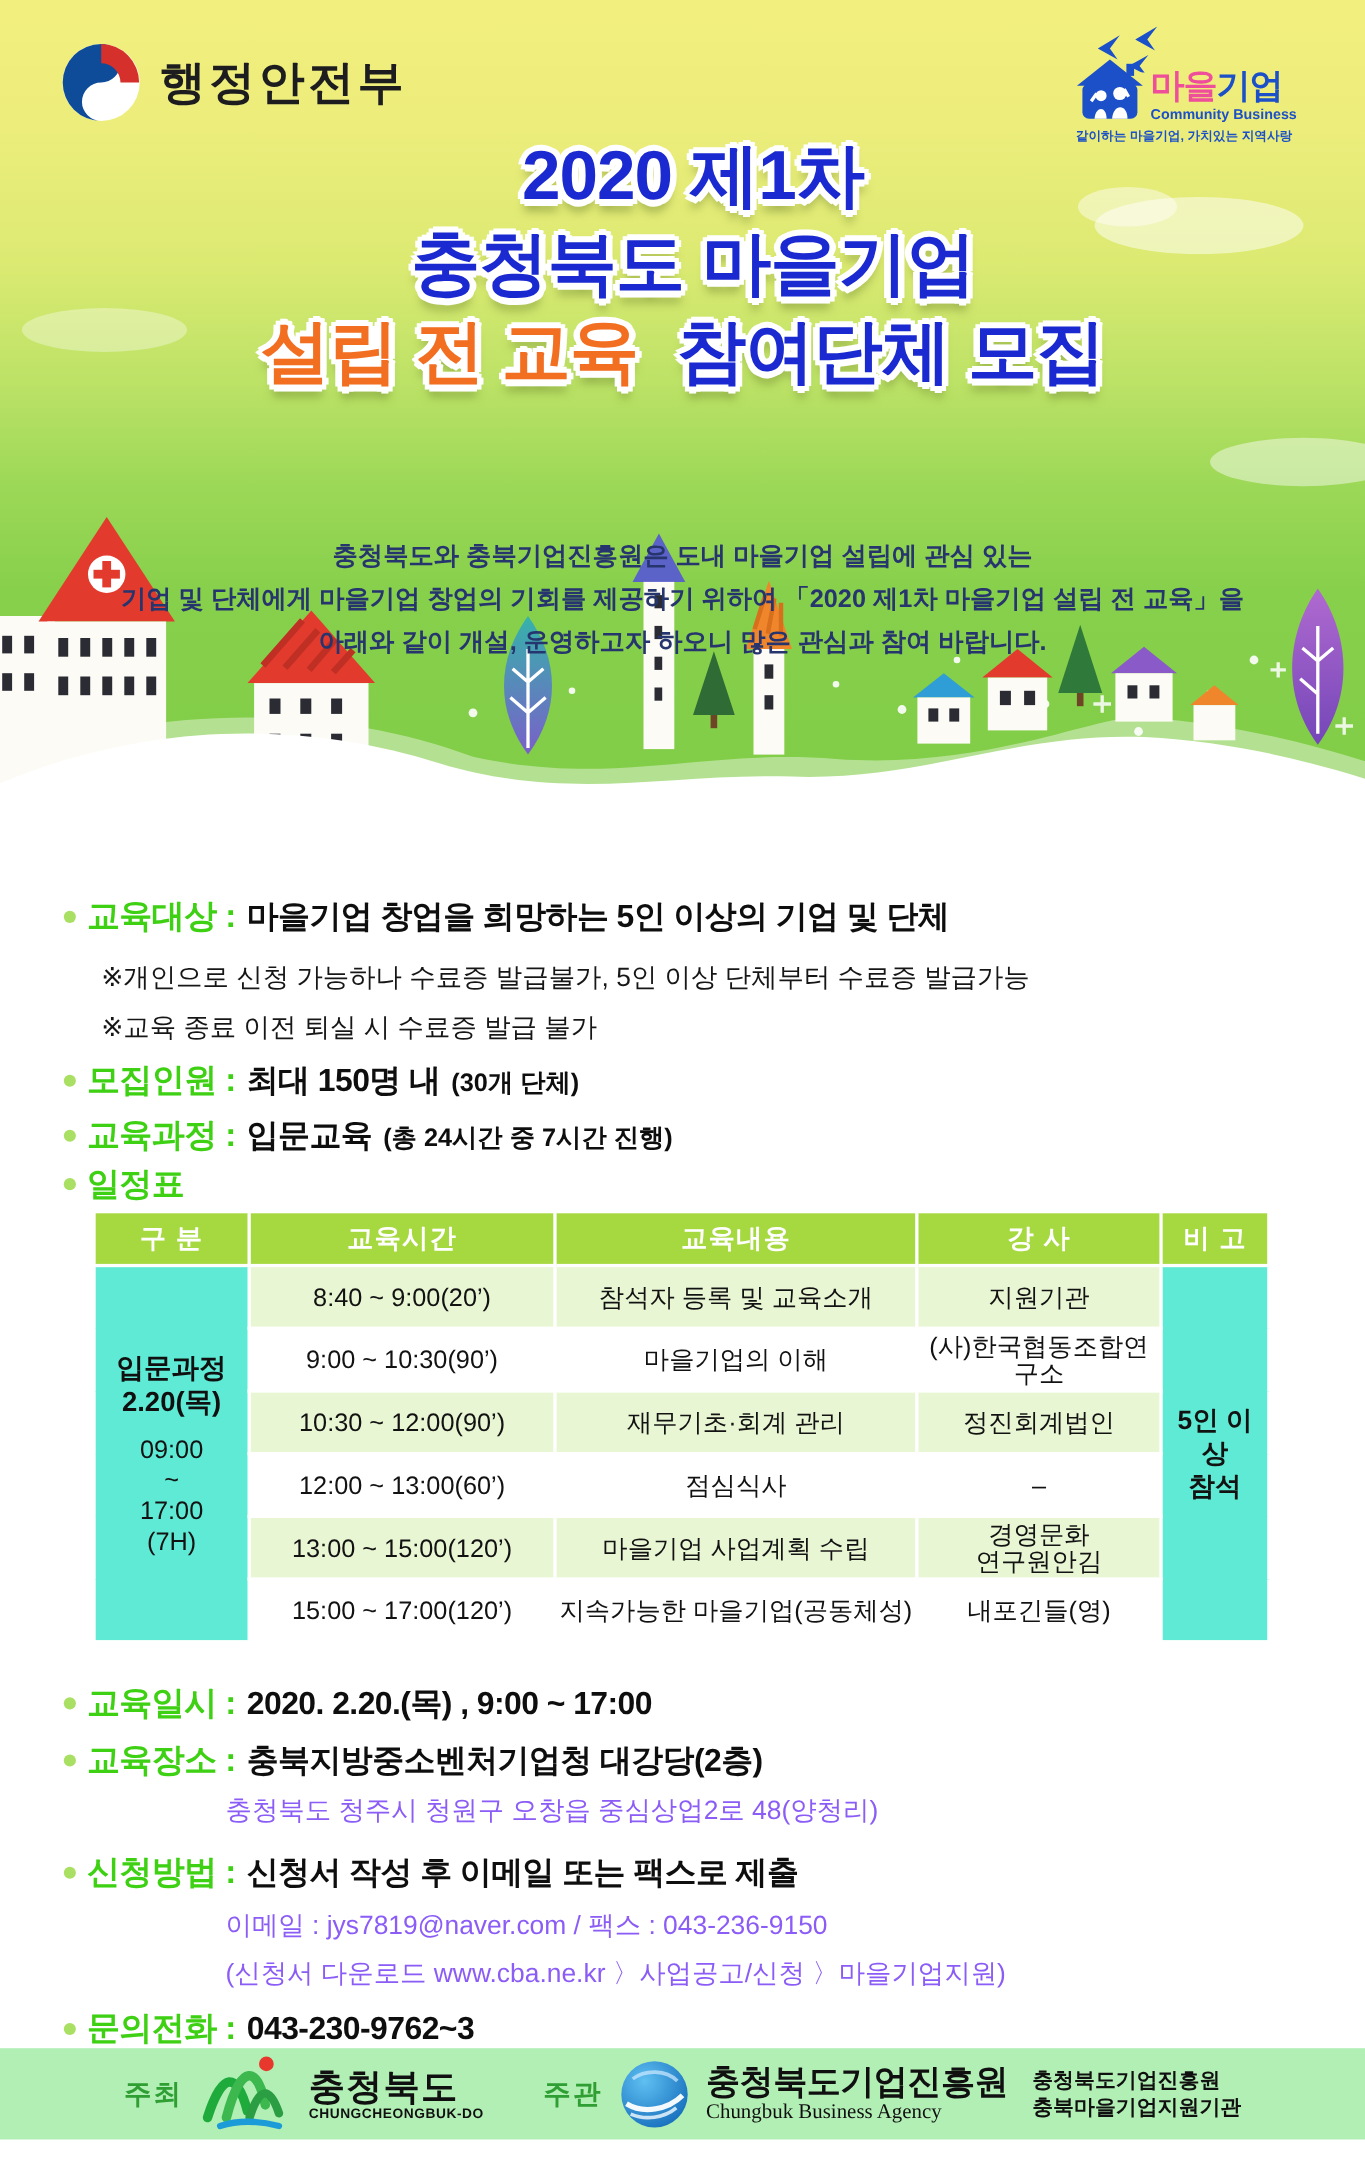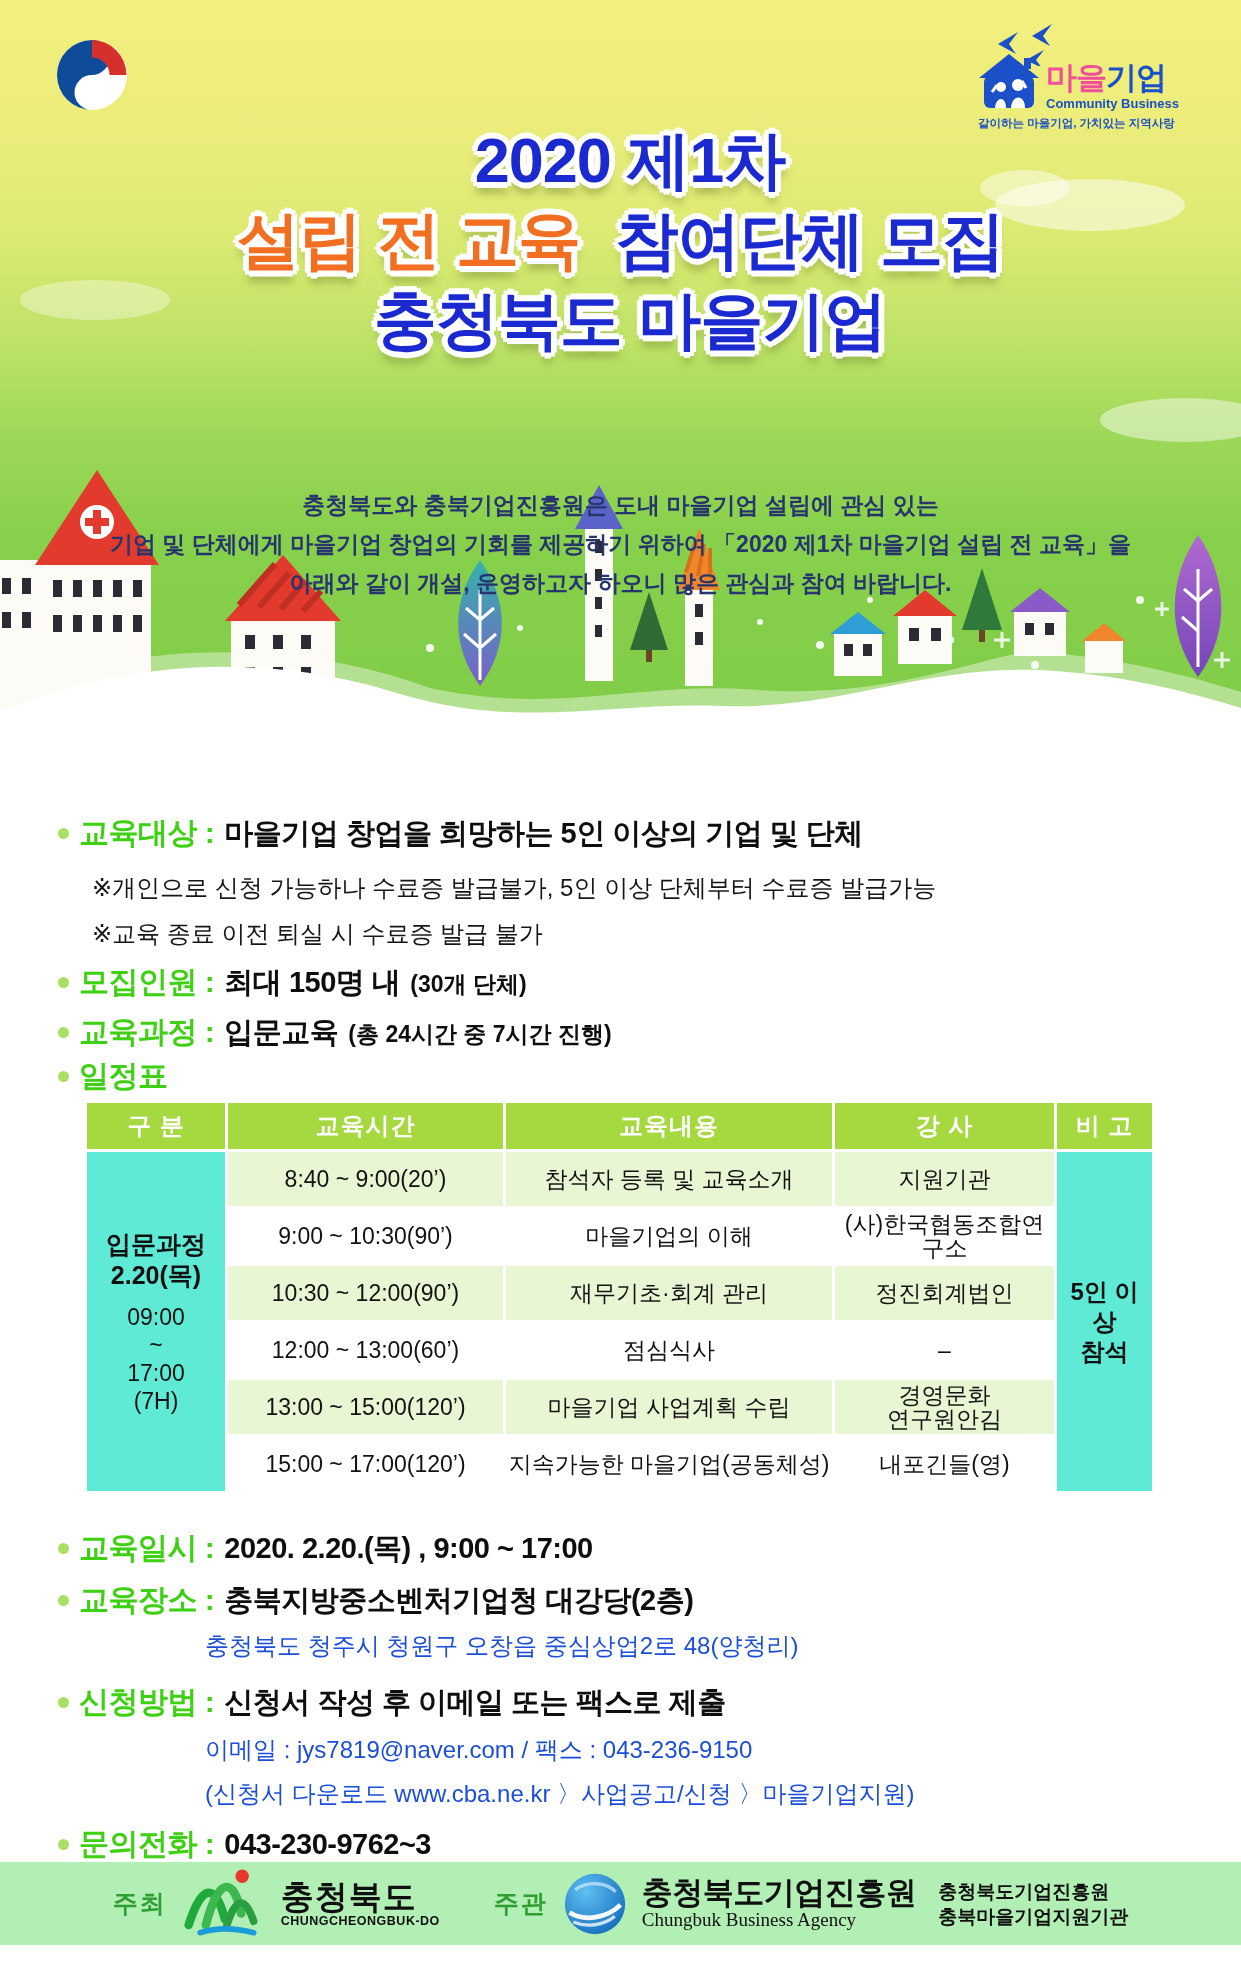--- a/index.html
+++ b/index.html
@@ -37,21 +37,21 @@
   
   .intro{position:absolute;top:486px;left:0;width:100%;text-align:center;
     color:#26356d;font-size:23px;font-weight:700;line-height:39px;}
   
   .row{position:absolute;left:58px;display:flex;align-items:baseline;gap:10px;white-space:nowrap;}
   .dot{width:11px;height:11px;border-radius:50%;background:#a9e063;align-self:center;flex:0 0 auto;}
   .g-label{font-size:30px;font-weight:800;color:#3ed013;letter-spacing:-0.5px;}
   .b-value{font-size:29px;font-weight:800;color:#0e0e0e;letter-spacing:-0.5px;}
   .b-sub{font-size:23px;font-weight:800;color:#0e0e0e;}
   .note{position:absolute;left:92px;font-size:24px;font-weight:500;color:#161616;white-space:nowrap;}
-  .detail{position:absolute;left:205px;font-size:24px;font-weight:500;color:#1d4ed8;white-space:nowrap;}
+  .detail{position:absolute;left:205px;font-size:24px;font-weight:500;color:#8b5cf6;white-space:nowrap;}
   
   .table-wrap{position:absolute;top:1100px;left:84px;width:1068px;}
   table.sched{border-collapse:collapse;table-layout:fixed;width:1068px;}
   .sched th,.sched td{border:3px solid #fff;text-align:center;vertical-align:middle;padding:0 2px;}
   .sched th{background:#a6d840;color:#fff;font-size:24px;font-weight:700;height:46px;letter-spacing:1px;}
   .sched td{height:54px;font-size:23px;font-weight:500;color:#121212;background:#e9f6d4;}
   .sched tr.even td{background:#fff;}
   .sched td.merged{background:#5eead4;}
   .pre{white-space:pre-line;}
   .g-bold{font-weight:800;font-size:25px;line-height:31px;color:#101010;}
@@ -217,20 +217,21 @@
       <path d="M0,712 C120,662 260,650 400,694 C520,730 610,702 720,706 C840,710 920,666 1040,670 C1120,674 1190,692 1241,708 L1241,790 L0,790 Z" fill="#ffffff"></path>
     </svg>
   </div>
 
   <div class="gov-logo">
     <svg width="74" height="74" viewBox="0 0 74 74">
       <circle cx="37" cy="37" r="35" fill="#fff"></circle>
       <path d="M37,2 A35,35 0 1 0 37,72 A17.5,17.5 0 0 1 37,37 A17.5,17.5 0 0 0 37,2 Z" fill="#0e4c9a"></path>
       <path d="M37,2 A35,35 0 0 1 71.5,37 L54.5,37 A17.5,17.5 0 0 0 37,19.5 Z" fill="#d6302c"></path>
     </svg>
+    <span class="gov-name">행정안전부</span>
   </div>
 
   <div class="cb-logo">
     <svg class="birds" width="92" height="42" viewBox="0 0 92 42">
       <g fill="#1b50c8">
         <path d="M2,20 L22,8 L13,20 L20,30 Z"></path>
         <path d="M36,12 L56,0 L47,12 L54,22 Z"></path>
         <path d="M30,36 L48,26 L40,36 L46,44 Z"></path>
       </g>
     </svg>
@@ -251,22 +252,22 @@
       <div class="cb-texts">
         <div class="cb-word"><span class="pink">마을</span><span class="blue">기업</span></div>
         <div class="cb-en">Community Business</div>
       </div>
     </div>
     <div class="cb-tagline">같이하는 마을기업, 가치있는 지역사랑</div>
   </div>
 
   <div class="title">
     <span class="t-line blue-t">2020 제1차</span>
+    <span class="t-line blue-t">충청북도 마을기업</span>
     <span class="t-line"><span class="orange-t">설립 전 교육</span><span class="blue-t"> 참여단체 모집</span></span>
-    <span class="t-line blue-t">충청북도 마을기업</span>
   </div>
 
   <div class="intro">
     <div>충청북도와 충북기업진흥원은 도내 마을기업 설립에 관심 있는</div>
     <div>기업 및 단체에게 마을기업 창업의 기회를 제공하기 위하여 「2020 제1차 마을기업 설립 전 교육」을</div>
     <div>아래와 같이 개설, 운영하고자 하오니 많은 관심과 참여 바랍니다.</div>
   </div>
 
   <div class="row" style="top:813px;">
     <span class="dot"></span>

